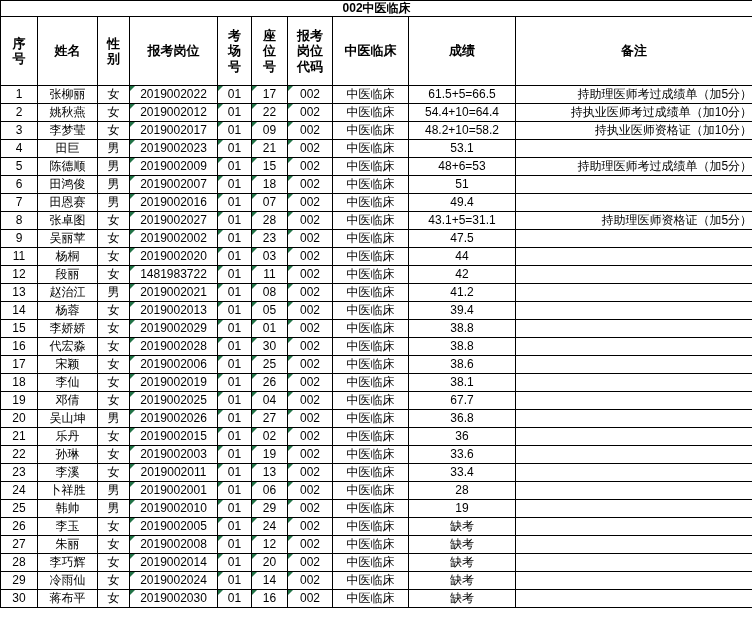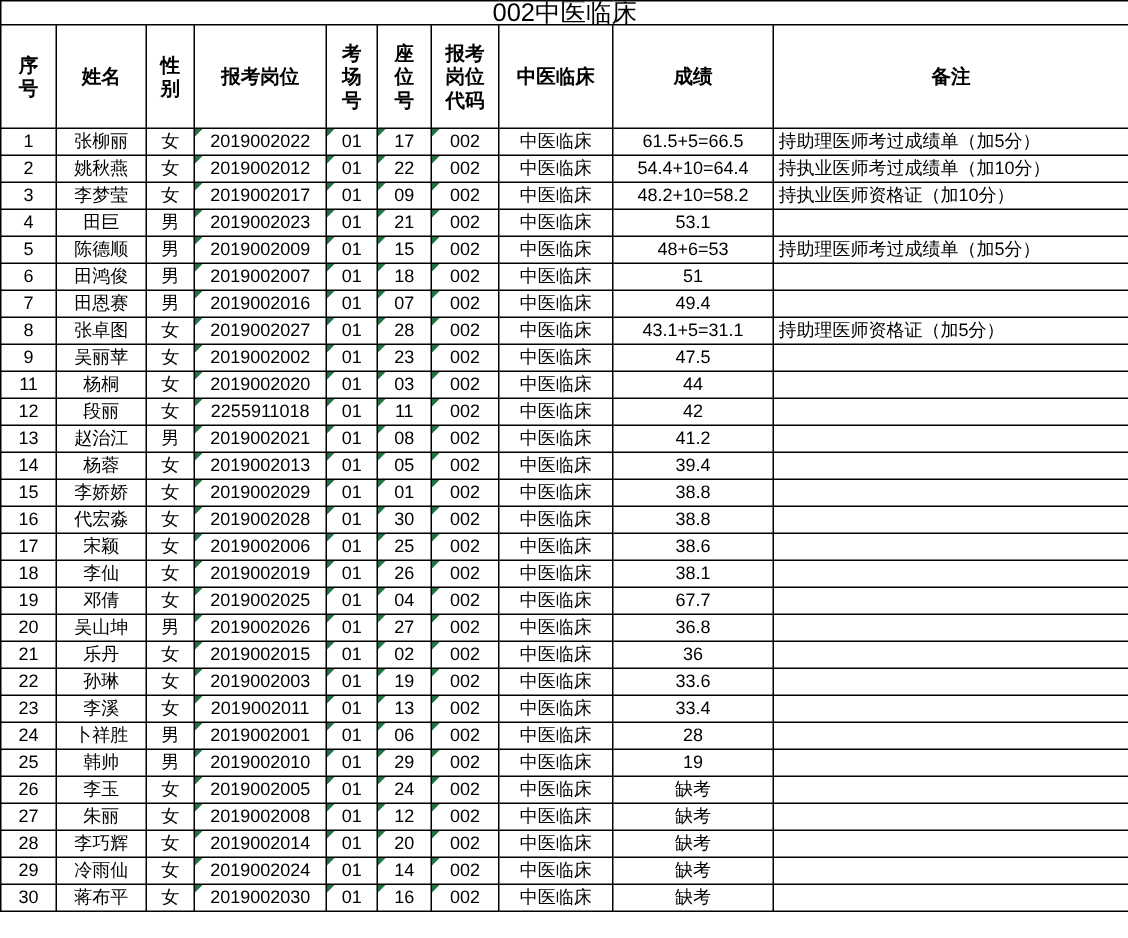--- a/index.html
+++ b/index.html
@@ -21,38 +21,38 @@
     border: 1px solid var(--border, #000);
     padding: 0;
     overflow: hidden;
     white-space: nowrap;
     text-align: center;
     vertical-align: middle;
     box-sizing: border-box;
   }
   tr.title-row td {
     height: 15px;
-    font-size: 17px;
+    font-size: 12px;
     line-height: 15px;
-    font-weight: normal;
+    font-weight: bold;
   }
   tr.header-row th {
     height: 69px;
     font-size: 13px;
     font-weight: bold;
     white-space: pre-line;
     line-height: 1.18;
   }
   tbody td {
     height: 18px;
     font-size: 12px;
     line-height: 17px;
   }
   td.remark {
-    text-align: left;
+    text-align: right;
     padding-left: 3px;
   }
   td.flag {
     position: relative;
   }
   td.flag::before {
     content: "";
     position: absolute;
     top: 0;
     left: 0;
@@ -221,21 +221,21 @@
         <td class="flag">03</td>
         <td class="flag">002</td>
         <td>中医临床</td>
         <td>44</td>
         <td class="remark"></td>
       </tr>
       <tr>
         <td>12</td>
         <td>段丽</td>
         <td>女</td>
-        <td class="flag">2255911018</td>
+        <td class="flag">1481983722</td>
         <td class="flag">01</td>
         <td class="flag">11</td>
         <td class="flag">002</td>
         <td>中医临床</td>
         <td>42</td>
         <td class="remark"></td>
       </tr>
       <tr>
         <td>13</td>
         <td>赵治江</td>

